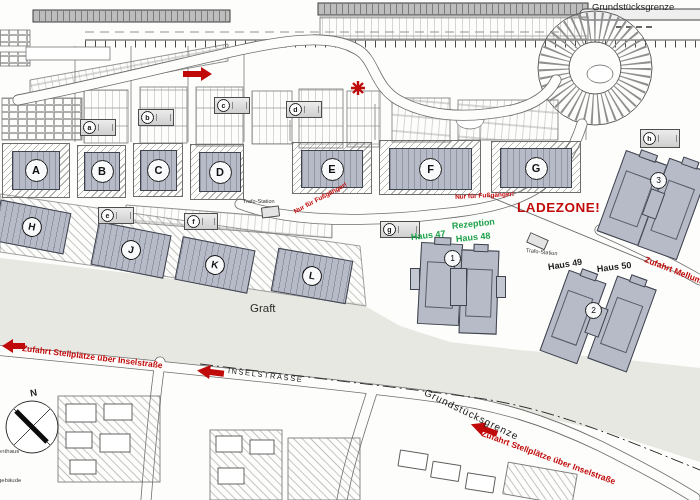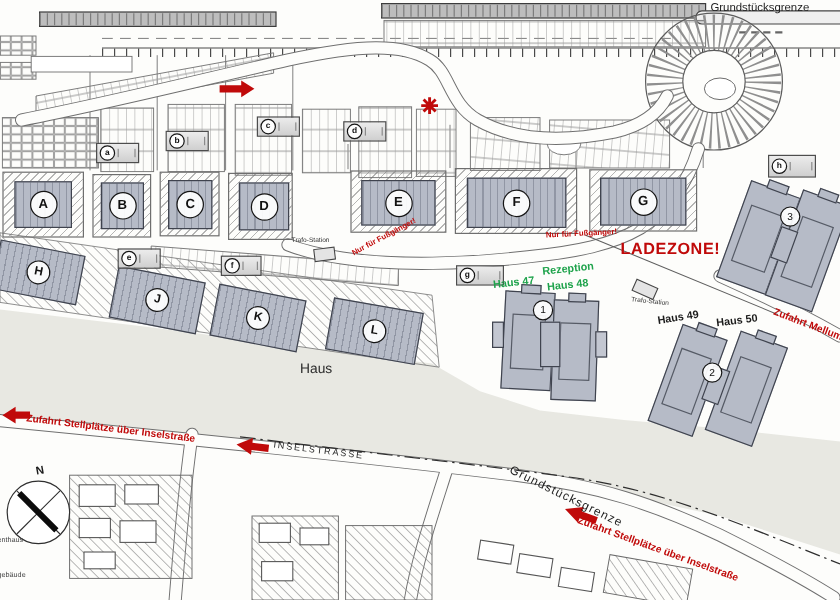--- a/index.html
+++ b/index.html
@@ -271,21 +271,21 @@
       <i></i>
     </div>
   <div class="ubox" style="left:640px;top:129px;width:34px;height:17px;">
     <span class="circ sm">h</span>
       <i></i>
     </div>
 
   <div class="lbl" style="left:592px;top:1px;font-size:9.5px;">Grundstücksgrenze</div>
   <div class="lbl" style="left:425px;top:386px;font-size:10px;letter-spacing:1px;transform:rotate(26deg);transform-origin:left center;">Grundstücksgrenze</div>
   <div class="lbl" style="left:228px;top:366px;font-size:7.5px;letter-spacing:1.6px;transform:rotate(7deg);transform-origin:left center;">INSELSTRASSE</div>
-  <div class="lbl" style="left:250px;top:302px;font-size:11.5px;color:#2b2b2b;">Haus</div>
+  <div class="lbl" style="left:250px;top:302px;font-size:11.5px;color:#2b2b2b;">Graft</div>
 
   <div class="lbl red" style="left:517px;top:200px;font-size:13.5px;letter-spacing:0.5px;">LADEZONE!</div>
   <div class="lbl red" style="left:294px;top:208px;font-size:6.5px;transform:rotate(-28deg);transform-origin:left center;">Nur für Fußgänger!</div>
   <div class="lbl red" style="left:455px;top:193px;font-size:6.5px;transform:rotate(-3deg);transform-origin:left center;">Nur für Fußgänger!</div>
   <div class="lbl red" style="left:22px;top:343px;font-size:8.5px;transform:rotate(7deg);transform-origin:left center;">Zufahrt Stellplätze über Inselstraße</div>
   <div class="lbl red" style="left:482px;top:428px;font-size:8.5px;transform:rotate(20deg);transform-origin:left center;">Zufahrt Stellplätze über Inselstraße</div>
   <div class="lbl red" style="left:645px;top:254px;font-size:8.5px;transform:rotate(21deg);transform-origin:left center;">Zufahrt Mellumweg</div>
 
   <div class="lbl green" style="left:411px;top:232px;font-size:9px;transform:rotate(-6deg);transform-origin:left center;">Haus 47</div>
   <div class="lbl green" style="left:452px;top:221px;font-size:9px;transform:rotate(-6deg);transform-origin:left center;">Rezeption</div>

